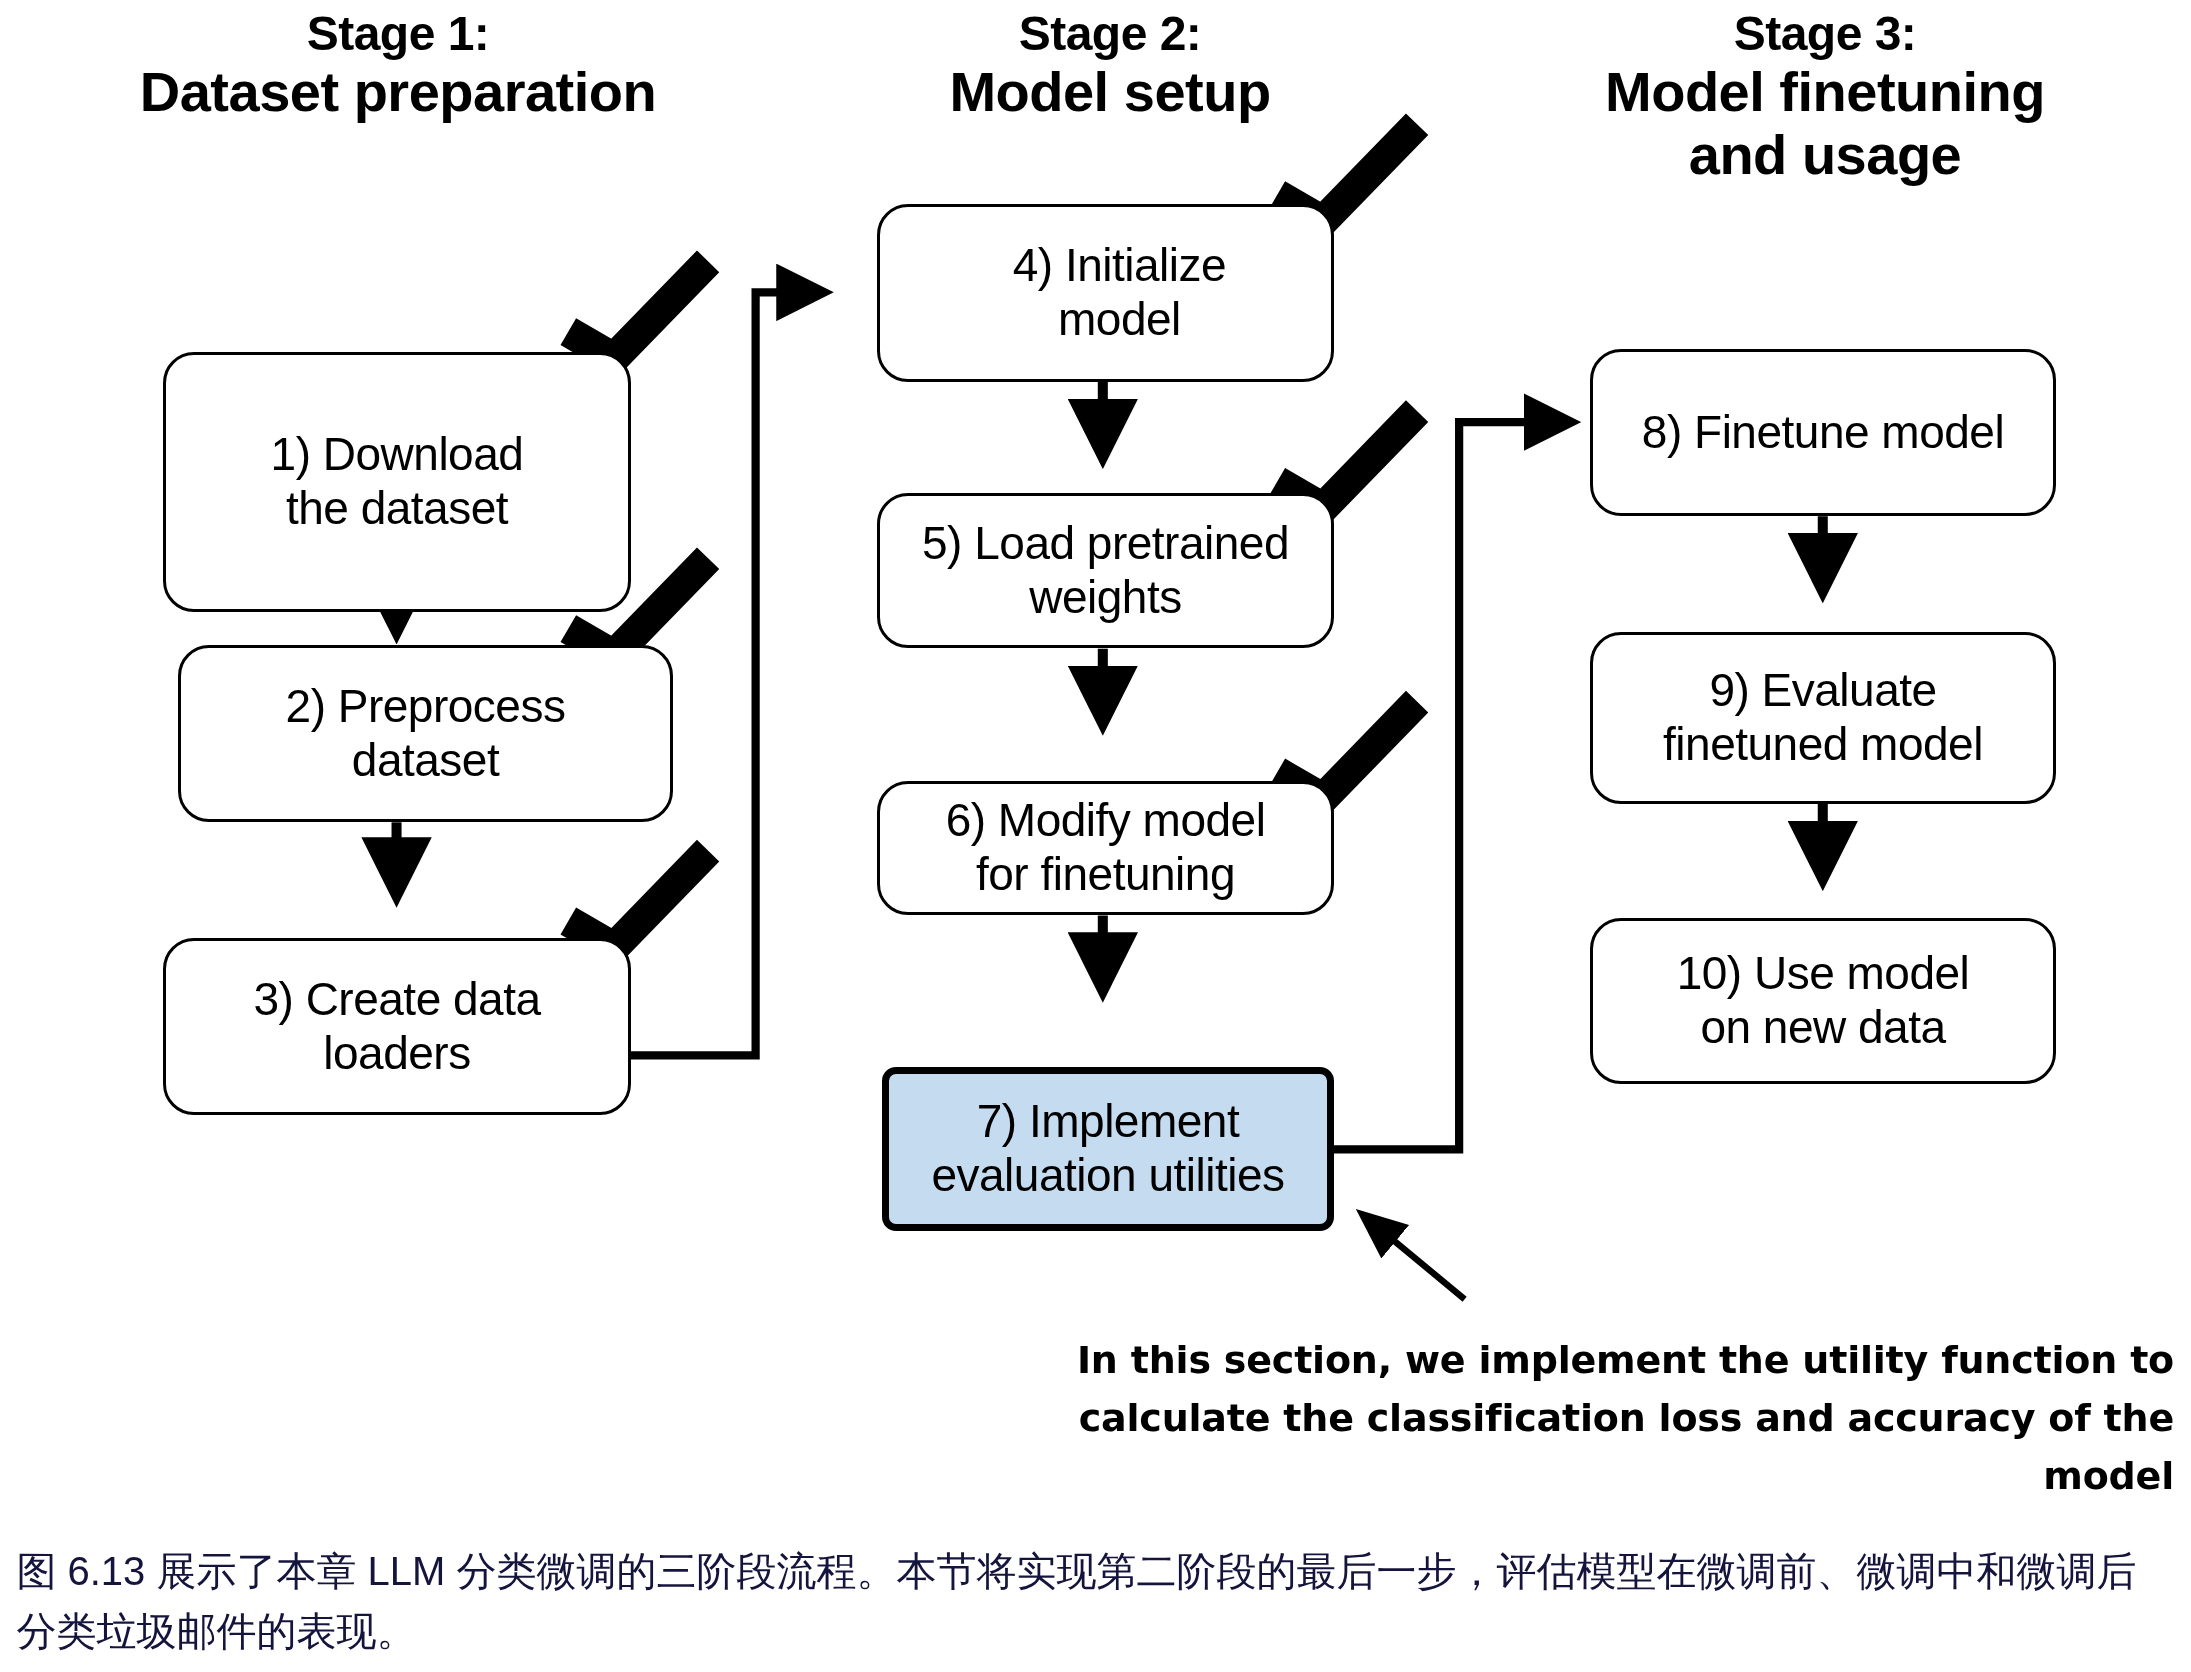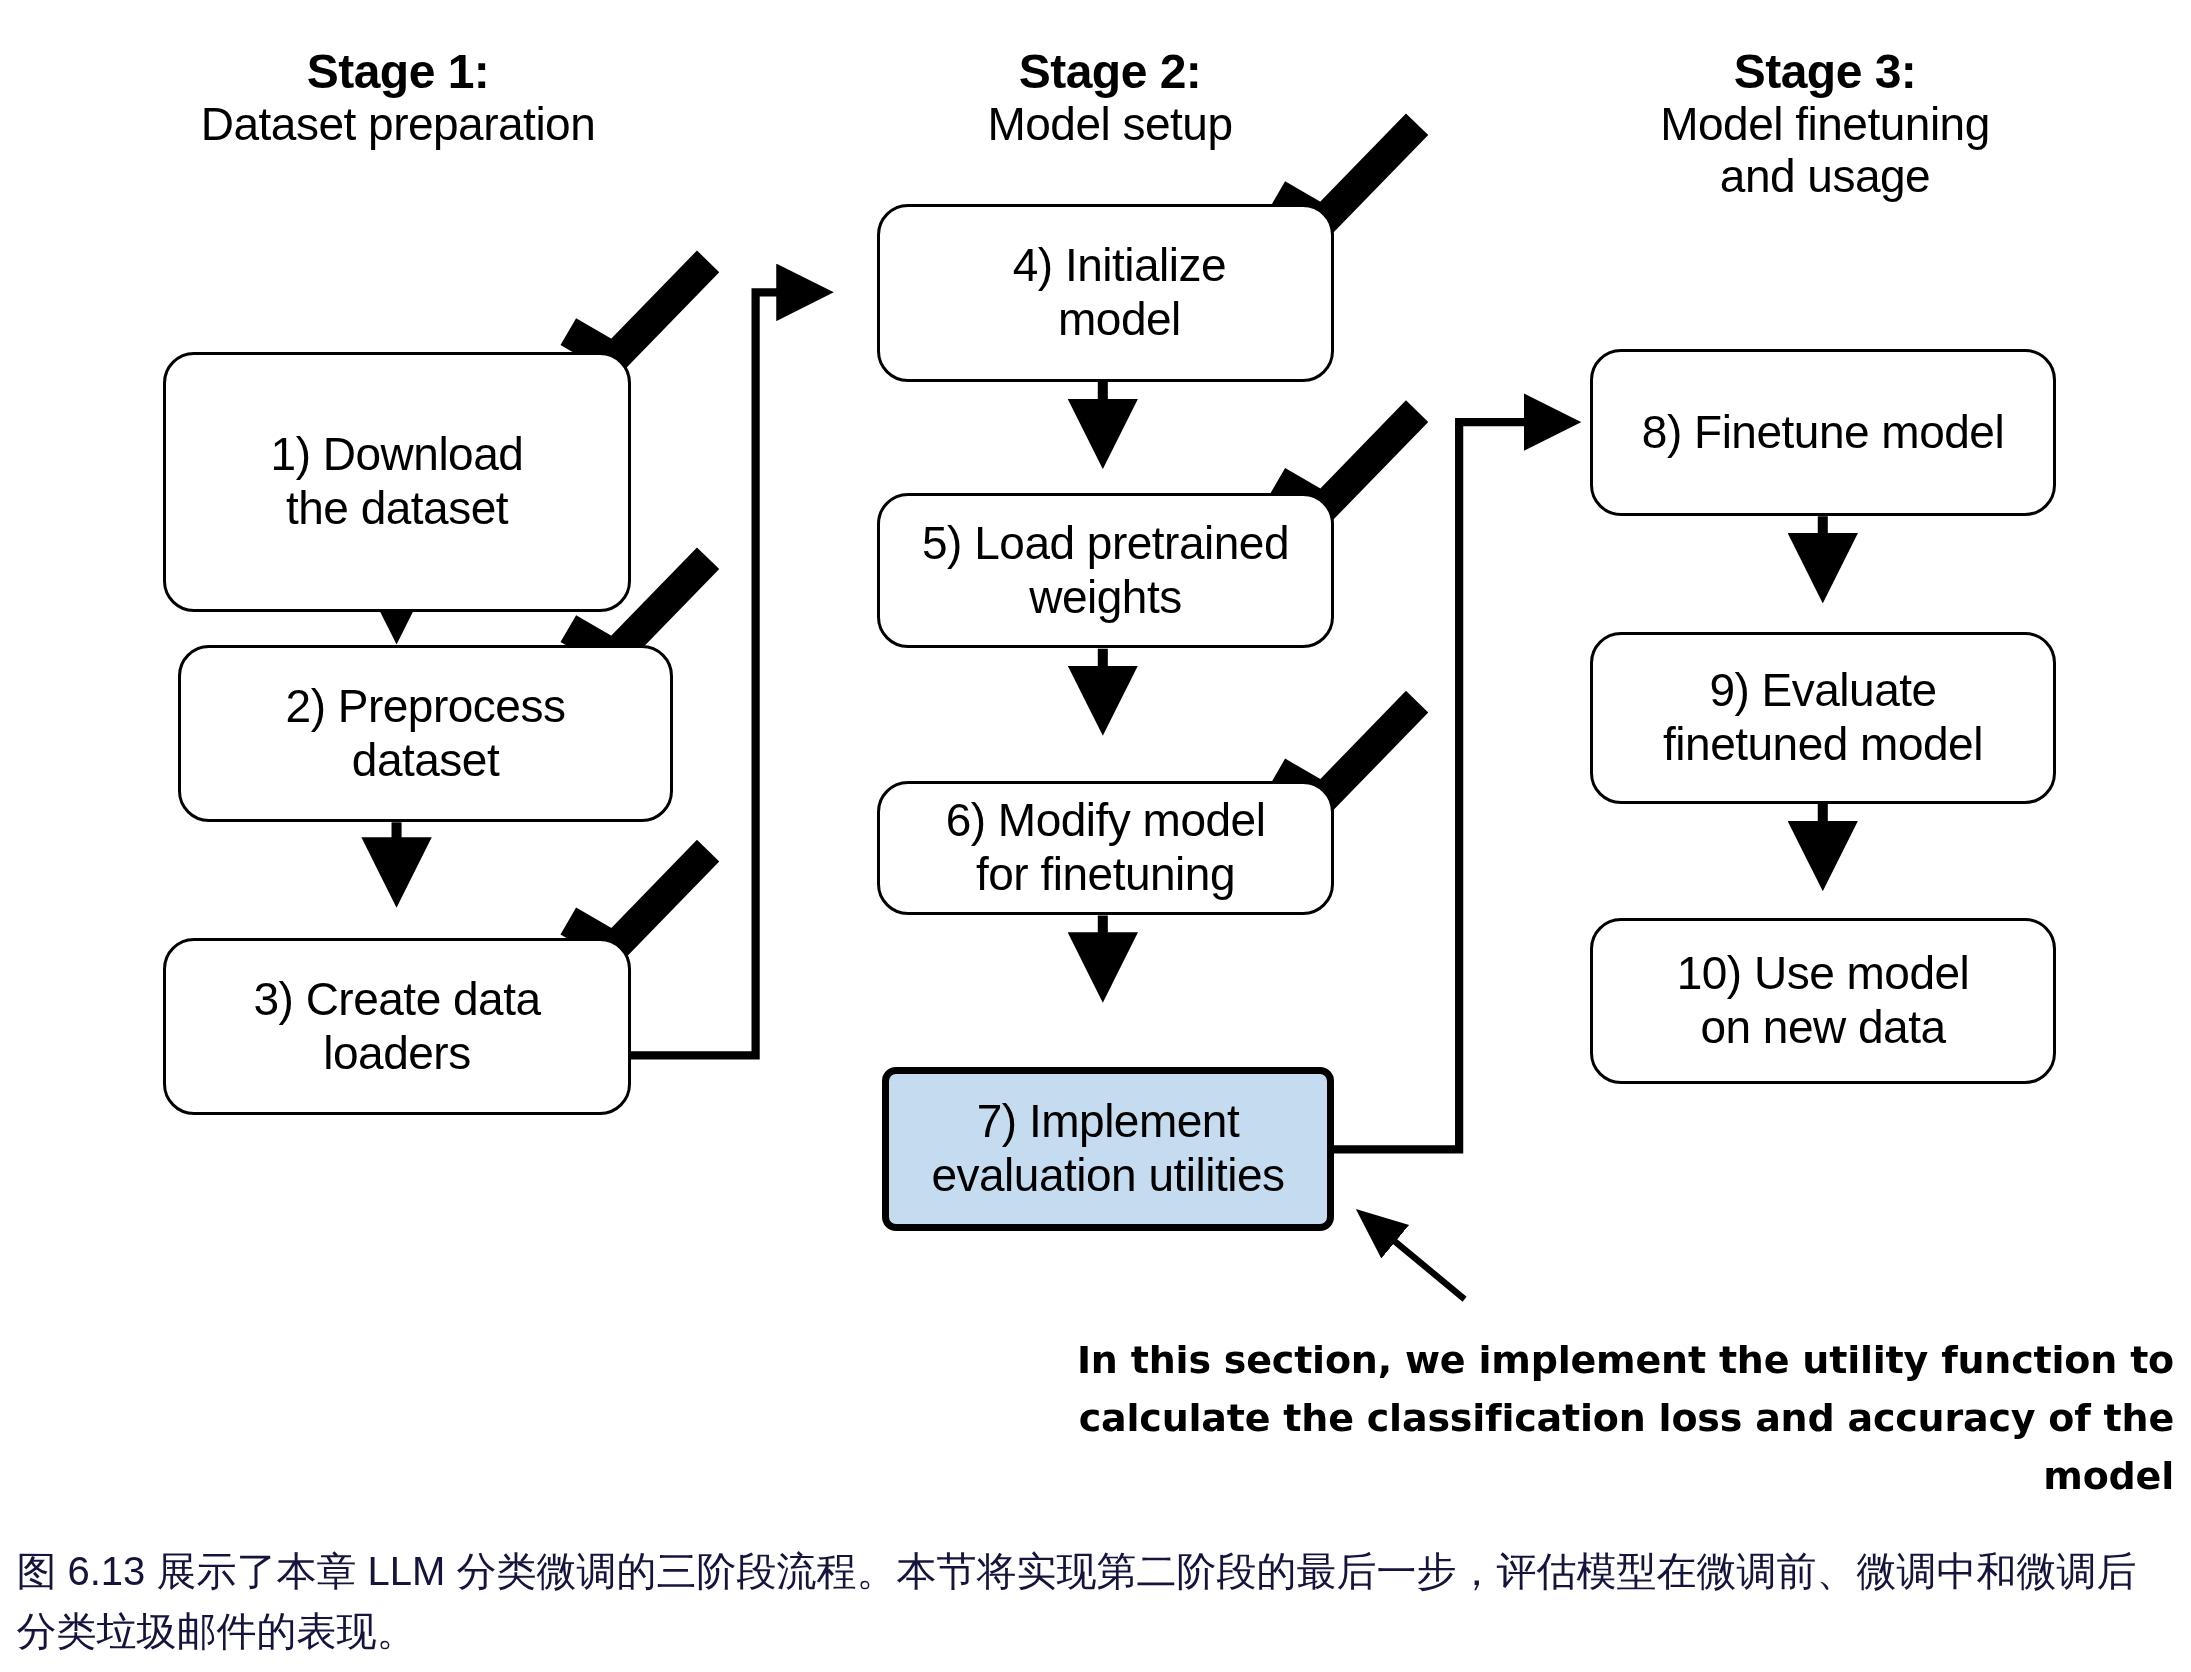--- a/index.html
+++ b/index.html
@@ -32,26 +32,25 @@
     position: absolute;
     text-align: center;
     color: #000;
     line-height: 1.12;
   }
   .col-header .stage-title {
     display: block;
     font-weight: bold;
     font-size: 48px;
     letter-spacing: -0.5px;
-    margin-top: 38px;
   }
   .col-header .stage-sub {
     display: block;
-    font-weight: normal;
-    font-size: 46px;
+    font-weight: bold;
+    font-size: 56px;
     letter-spacing: -0.5px;
   }
 
   
   .flow-box {
     position: absolute;
     box-sizing: border-box;
     background: #ffffff;
     border: 3.7px solid #000000;
     border-radius: 31px;

